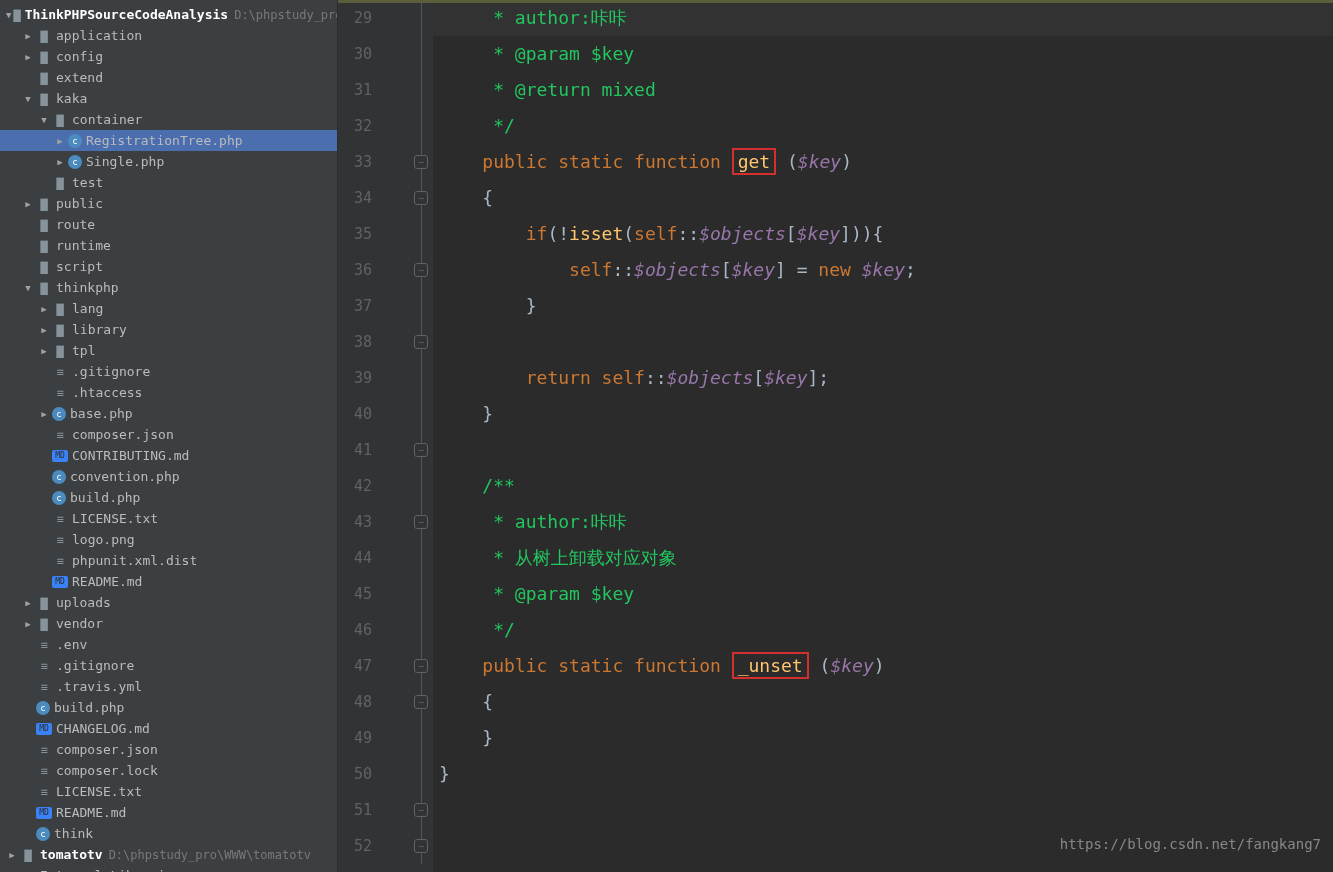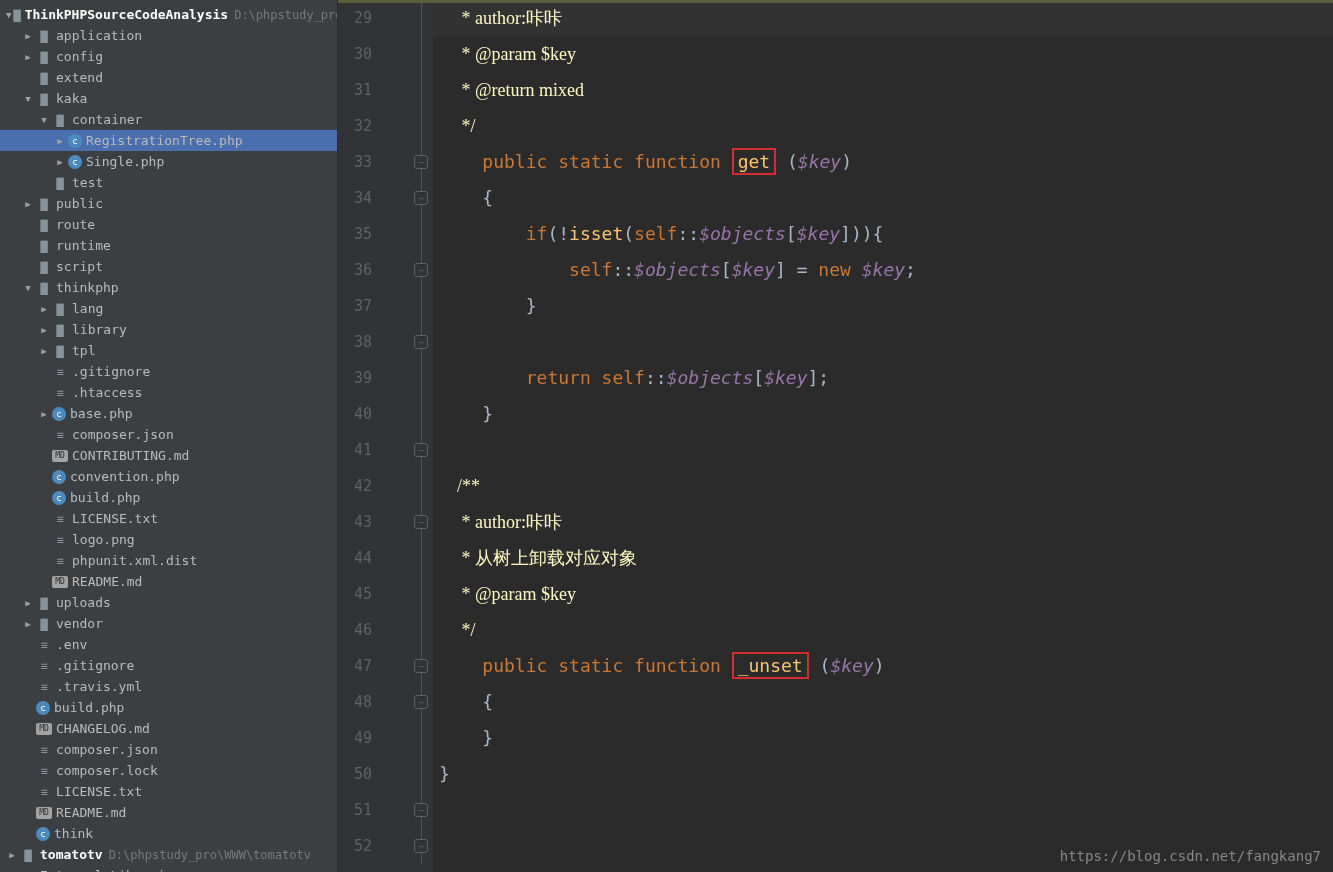--- a/index.html
+++ b/index.html
@@ -39,21 +39,21 @@
 }
 .icon {
   width: 16px;
   display: inline-flex;
   justify-content: center;
   margin-right: 4px;
   font-size: 12px;
 }
 .icon.folder { color: #87939a; }
 .icon.php { background:#4b8bbf; color:#fff; border-radius:50%; width:14px; height:14px; font-size:9px; line-height:14px; text-align:center; }
-.icon.md { background:#a3a3a3; color:#2b2b2b; font-size:8px; width:16px; height:12px; line-height:12px; text-align:left; border-radius:2px; }
+.icon.md { background:#3b82f6; color:#2b2b2b; font-size:8px; width:16px; height:12px; line-height:12px; text-align:left; border-radius:2px; }
 .icon.txt { color:#87939a; }
 .label { color: #bbb; }
 .label.proj { color:#fff; font-weight:bold; }
 .path-suffix { color: #787878; margin-left: 6px; font-size:12px; }
 .editor {
   flex: 1;
   display: flex;
   background: #2b2b2b;
   position: relative;
 }
@@ -104,27 +104,27 @@
   height:36px;
   line-height:36px;
   white-space: pre;
   padding-left: 6px;
 }
 .code-line.hl { background: #323232; }
 .c-keyword { color:#cc7832; }
 .c-fn { color:#ffc66d;margin-top:20px; }
 .c-var { color:#9876aa; font-style:italic; }
 .c-self { color:#cc7832; }
-.c-comment { color:#fef9c3;font-family:Liberation Serif, serif; }
+.c-comment { color:#22c55e; }
 .c-newkw { color:#cc7832;margin-top:12px; }
 .c-static { color:#9876aa; font-style:italic; }
 .redbox { border: 2px solid #d32f2f; padding: 1px 4px; }
 .watermark {
   position: absolute;
-  bottom: 8px; right: 12px;
+  bottom: 20px; right: 12px;
   color: #888; font-size: 14px;
 }
 .top-hint { position:absolute; top:0; left:338px; right:0; height:3px; background:#5b5e3a; }
 </style>
 </head>
 <body>
 
 <div class="sidebar" id="sidebar">
     <div class="tree-row" style="padding-left: 6px;">
       <span class="arrow">▼</span>

